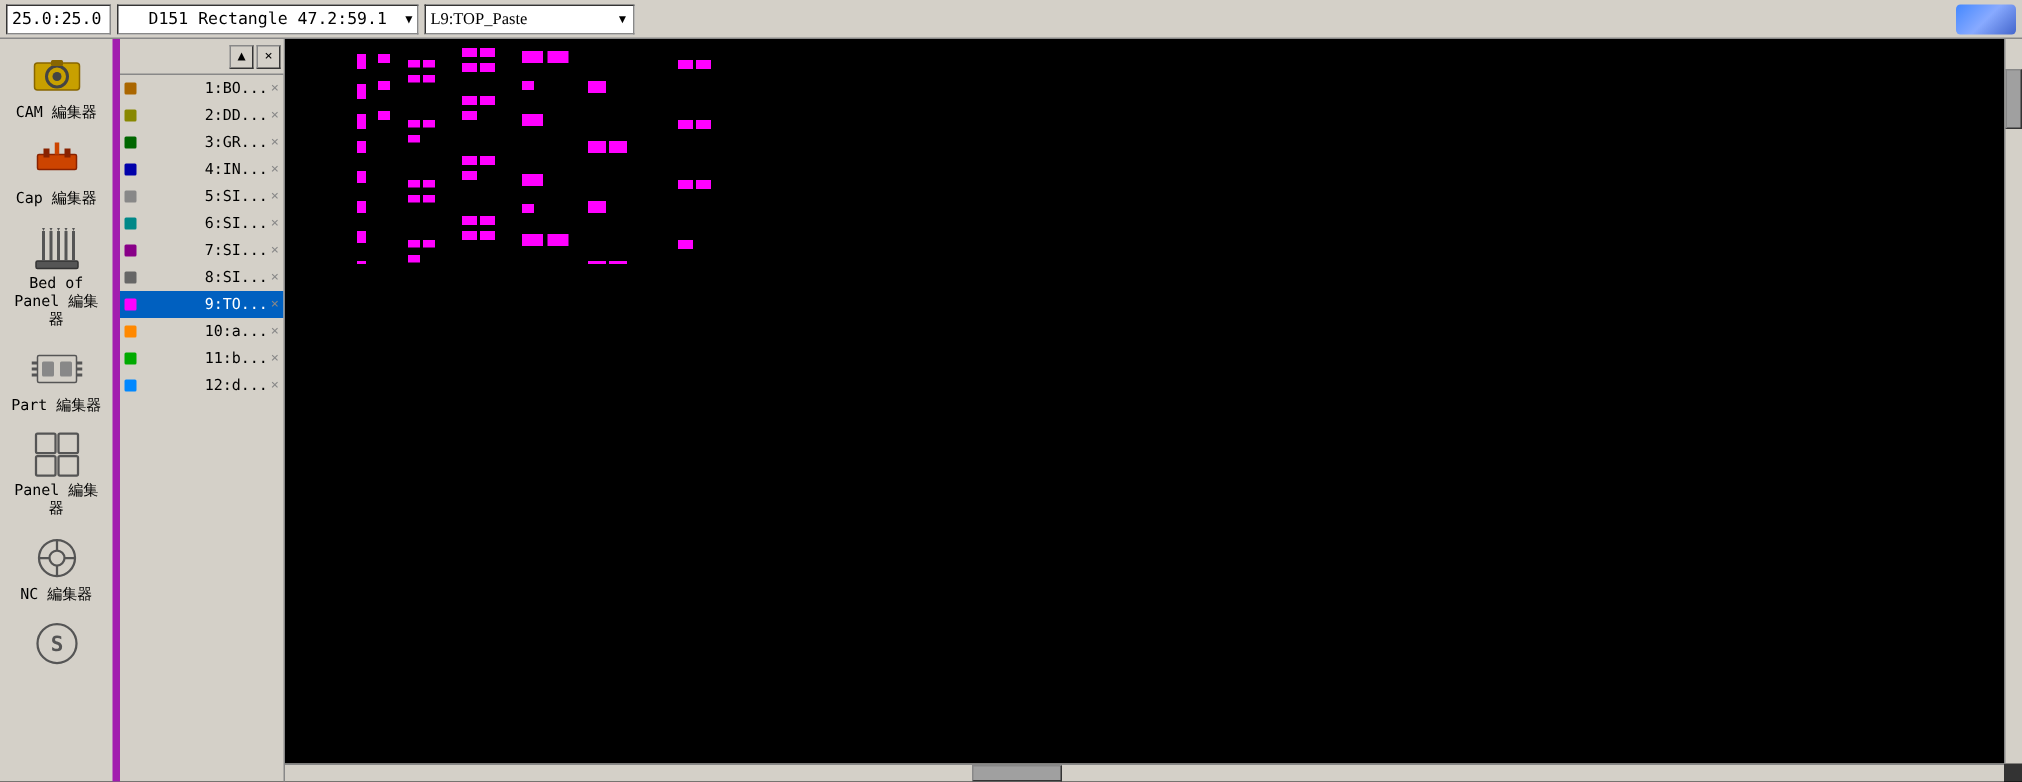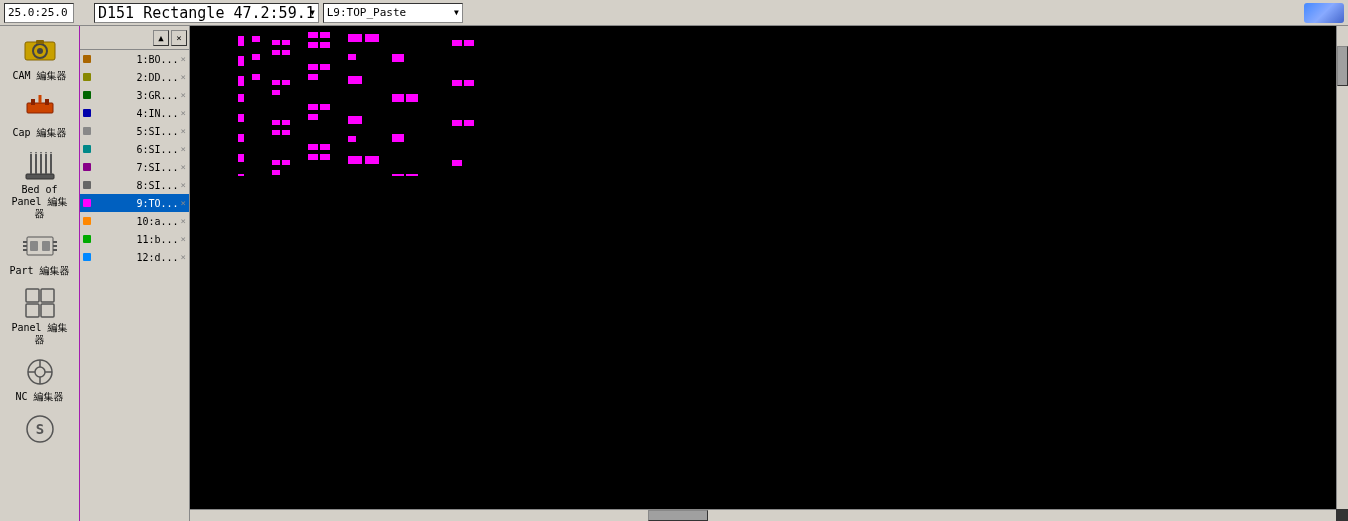--- a/index.html
+++ b/index.html
@@ -25,41 +25,41 @@
       width: 70px;
       font-size: 11px;
       padding: 0 3px;
       display: flex; align-items: center;
     }
     .dropdown-box {
       background: white;
       border: 1px inset #888;
       height: 20px;
       min-width: 130px;
-      font-size: 15px;
-      padding: 0 3px;
+      font-size: 11px;
+      padding: 0 20px;
       display: flex; align-items: center;
       position: relative;
-      margin-left: 16px;
     }
     .dropdown-box::after {
       content: '▼';
       font-size: 8px;
       position: absolute;
       right: 3px;
     }
     .dropdown-box2 {
       background: white;
       border: 1px inset #888;
       height: 20px;
       min-width: 140px;
       font-size: 11px;
       padding: 0 3px;
       display: flex; align-items: center;
       position: relative;
+      font-family: Liberation Serif, serif;
     }
     .dropdown-box2::after {
       content: '▼';
       font-size: 8px;
       position: absolute;
       right: 3px;
     }
     .top-logo {
       margin-left: auto;
       width: 40px;
@@ -69,21 +69,21 @@
     }
 
     
     #left-sidebar {
       position: absolute;
       top: 26px;
       left: 0;
       width: 80px;
       bottom: 0;
       background: #d4d0c8;
-      border-right: 1px solid #a21caf;
+      border-right: 5px solid #a21caf;
       display: flex;
       flex-direction: column;
       align-items: center;
       padding: 4px 2px;
       gap: 2px;
       overflow: hidden;
       z-index: 5;
     }
     .sidebar-item {
       width: 72px;

